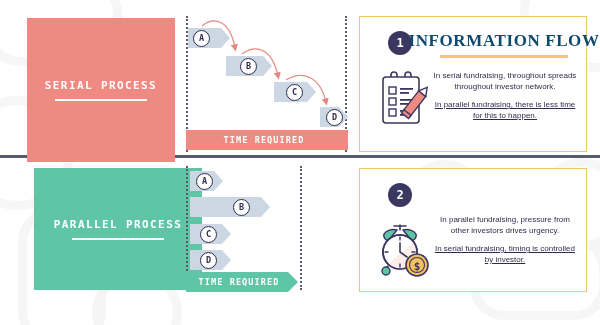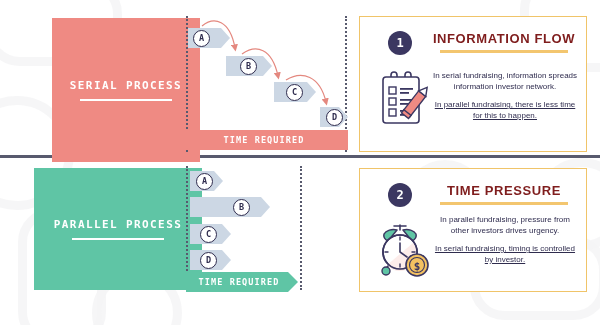--- a/index.html
+++ b/index.html
@@ -30,21 +30,21 @@
     position: absolute; left: 0; top: 155px; width: 600px; height: 3px;
     background: #585a6e;
   }
 
   
   .process-block {
     position: absolute;
     display: flex; flex-direction: column;
     align-items: center; justify-content: center;
   }
-  #serial-block   { left: 52px; top: 18px;  width: 148px; height: 144px; background: #ef8a83; }
+  #serial-block   { left: 27px; top: 18px;  width: 148px; height: 144px; background: #ef8a83; }
   #parallel-block { left: 34px; top: 168px; width: 168px; height: 122px; background: #5fc5a5; }
   .process-label {
     color: #ffffff; font-size: 11px; letter-spacing: 1.4px;
     font-weight: 700; text-align: center;
     font-family: "DejaVu Sans Mono", monospace;
   }
   .process-rule { width: 92px; height: 2px; background: #ffffff; margin-top: 7px; }
 
   
   .vdots {
@@ -124,22 +124,22 @@
     background: #3b3761; color: #ffffff;
     font-size: 12px; font-weight: 700;
     display: flex; align-items: center; justify-content: center;
     font-family: "DejaVu Sans Mono", monospace;
   }
   .card-title-wrap {
     position: absolute; left: 70px; top: 14px; width: 148px;
     display: flex; flex-direction: column; align-items: center;
   }
   .card-title {
-    color: #7f1d1d; font-size: 13px; font-weight: 700; letter-spacing: .6px;
-    white-space: nowrap; font-family: Liberation Sans, sans-serif;
+    color: #0c4a6e; font-size: 17px; font-weight: 700; letter-spacing: .6px;
+    white-space: nowrap; font-family: Liberation Serif, serif;
   }
   .card-title-rule { width: 128px; height: 2.5px; background: #f3c66f; margin-top: 4px; }
 
   .card-icon { position: absolute; left: 16px; }
   #icon-1 { top: 52px; }
   #icon-2 { top: 52px; }
 
   .card-body {
     position: absolute; left: 72px; width: 146px;
     text-align: center; color: #2f2c4e;
@@ -249,31 +249,27 @@
       <rect x="24" y="41" width="13" height="1.8" fill="#3b3761"></rect>
       <rect x="24" y="45" width="9" height="1.8" fill="#3b3761"></rect>
       <g transform="rotate(38 38 36)">
         <rect x="33" y="22" width="9" height="26" fill="#ef8a83" stroke="#3b3761" stroke-width="1.4"></rect>
         <path d="M33,22 L37.5,14 L42,22 z" fill="#ffffff" stroke="#3b3761" stroke-width="1.4"></path>
         <rect x="33" y="46" width="9" height="4" fill="#ef8a83" stroke="#3b3761" stroke-width="1.4"></rect>
       </g>
     </svg>
 
     <div class="card-body" id="body-1">
-      <p>In serial fundraising, information spreads information investor network.</p>
+      <p>In serial fundraising, throughout spreads throughout investor network.</p>
       <p>In parallel fundraising, there is less time for this to happen.</p>
     </div>
   </div>
 
   <div class="info-card" id="card-2">
     <div class="card-num">2</div>
-    <div class="card-title-wrap">
-      <div class="card-title">TIME PRESSURE</div>
-      <div class="card-title-rule"></div>
-    </div>
 
     <svg class="card-icon" id="icon-2" width="56" height="58" viewBox="0 0 56 58">
       <path d="M8,13 a10,7 0 0 1 13,-4 l-9,11 a10,7 0 0 1 -4,-7 z" fill="#5fc5a5" stroke="#3b3761" stroke-width="1.5" stroke-linejoin="round"></path>
       <path d="M40,13 a10,7 0 0 0 -13,-4 l9,11 a10,7 0 0 0 4,-7 z" fill="#5fc5a5" stroke="#3b3761" stroke-width="1.5" stroke-linejoin="round"></path>
       <path d="M24,9 v-5 M18,5 h12" stroke="#3b3761" stroke-width="1.6" stroke-linecap="round"></path>
       <circle cx="24" cy="31" r="17" fill="#ffffff" stroke="#3b3761" stroke-width="1.7"></circle>
       <path d="M11,44 a17,17 0 0 0 26,-22 z" fill="#fbe6e3" opacity="0.75"></path>
       <circle cx="24" cy="31" r="17" fill="none" stroke="#3b3761" stroke-width="1.7"></circle>
       <path d="M24,31 v-9 M24,31 l7,5" stroke="#3b3761" stroke-width="1.6" stroke-linecap="round"></path>
       <path d="M24,16 v3 M39,31 h-3 M24,46 v-3 M9,31 h3" stroke="#3b3761" stroke-width="1.4" stroke-linecap="round"></path>

